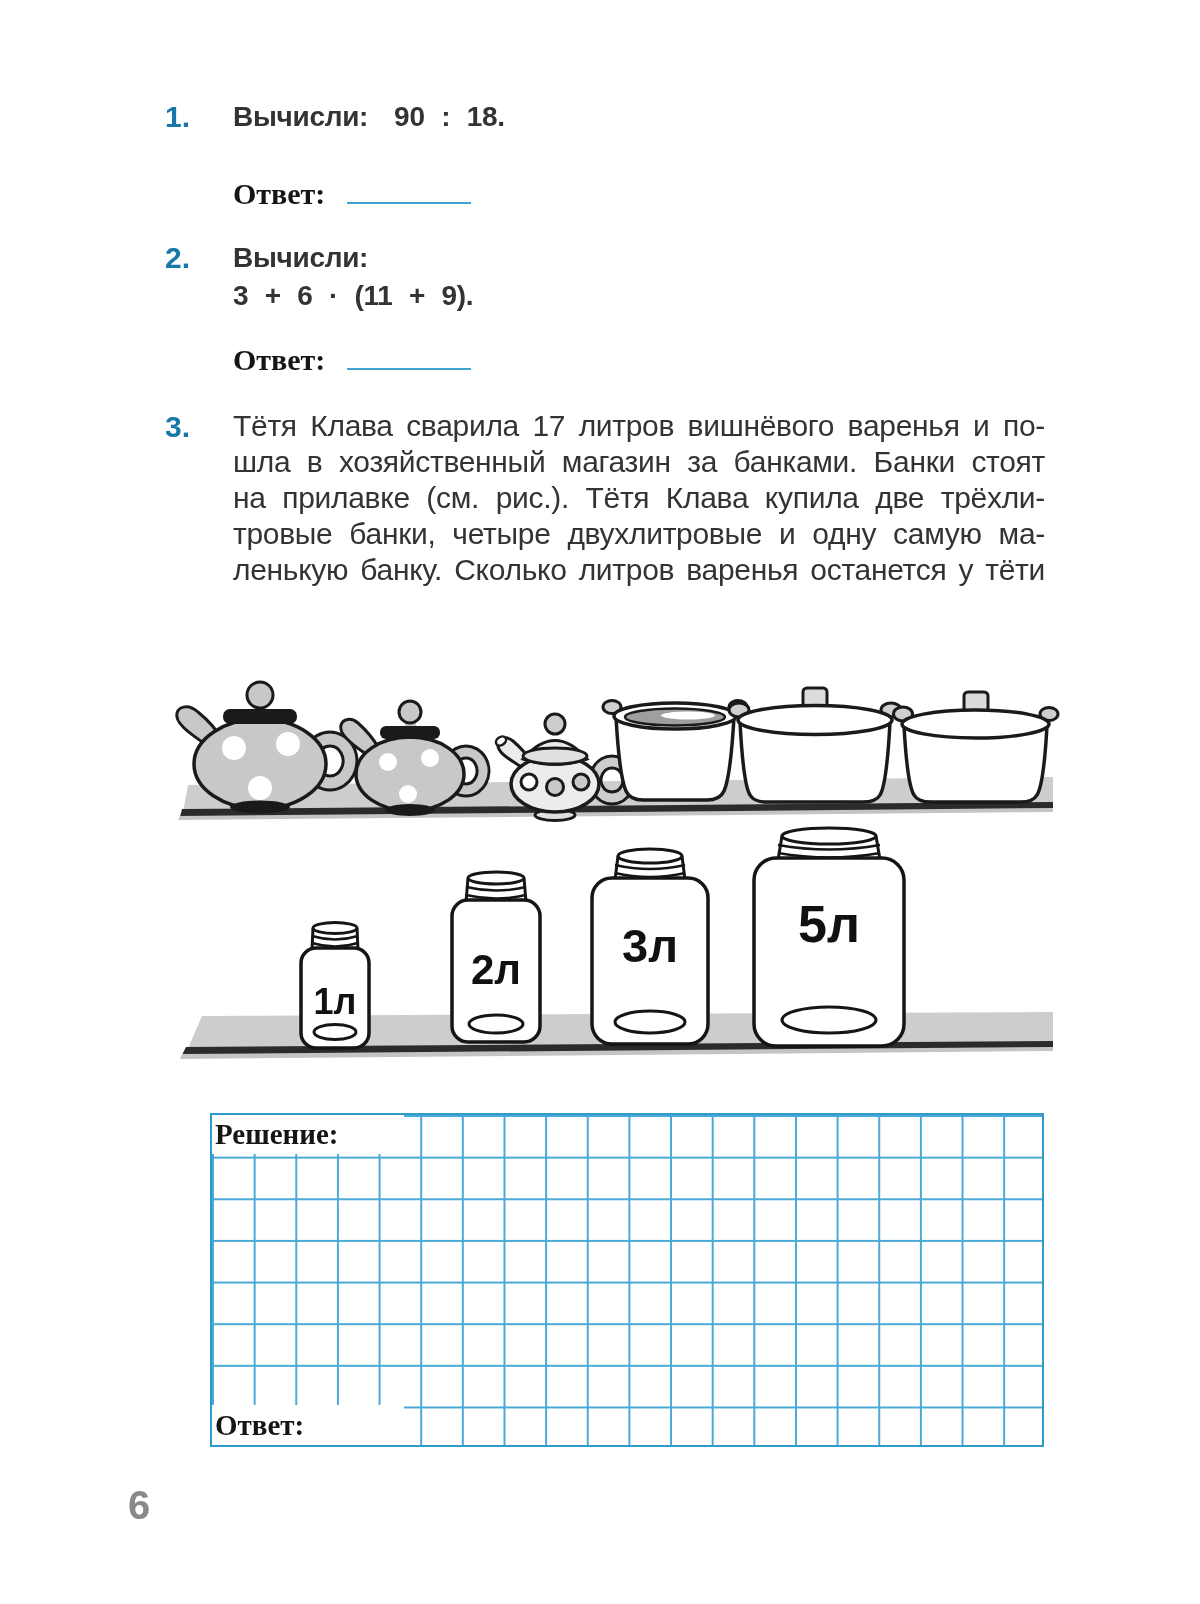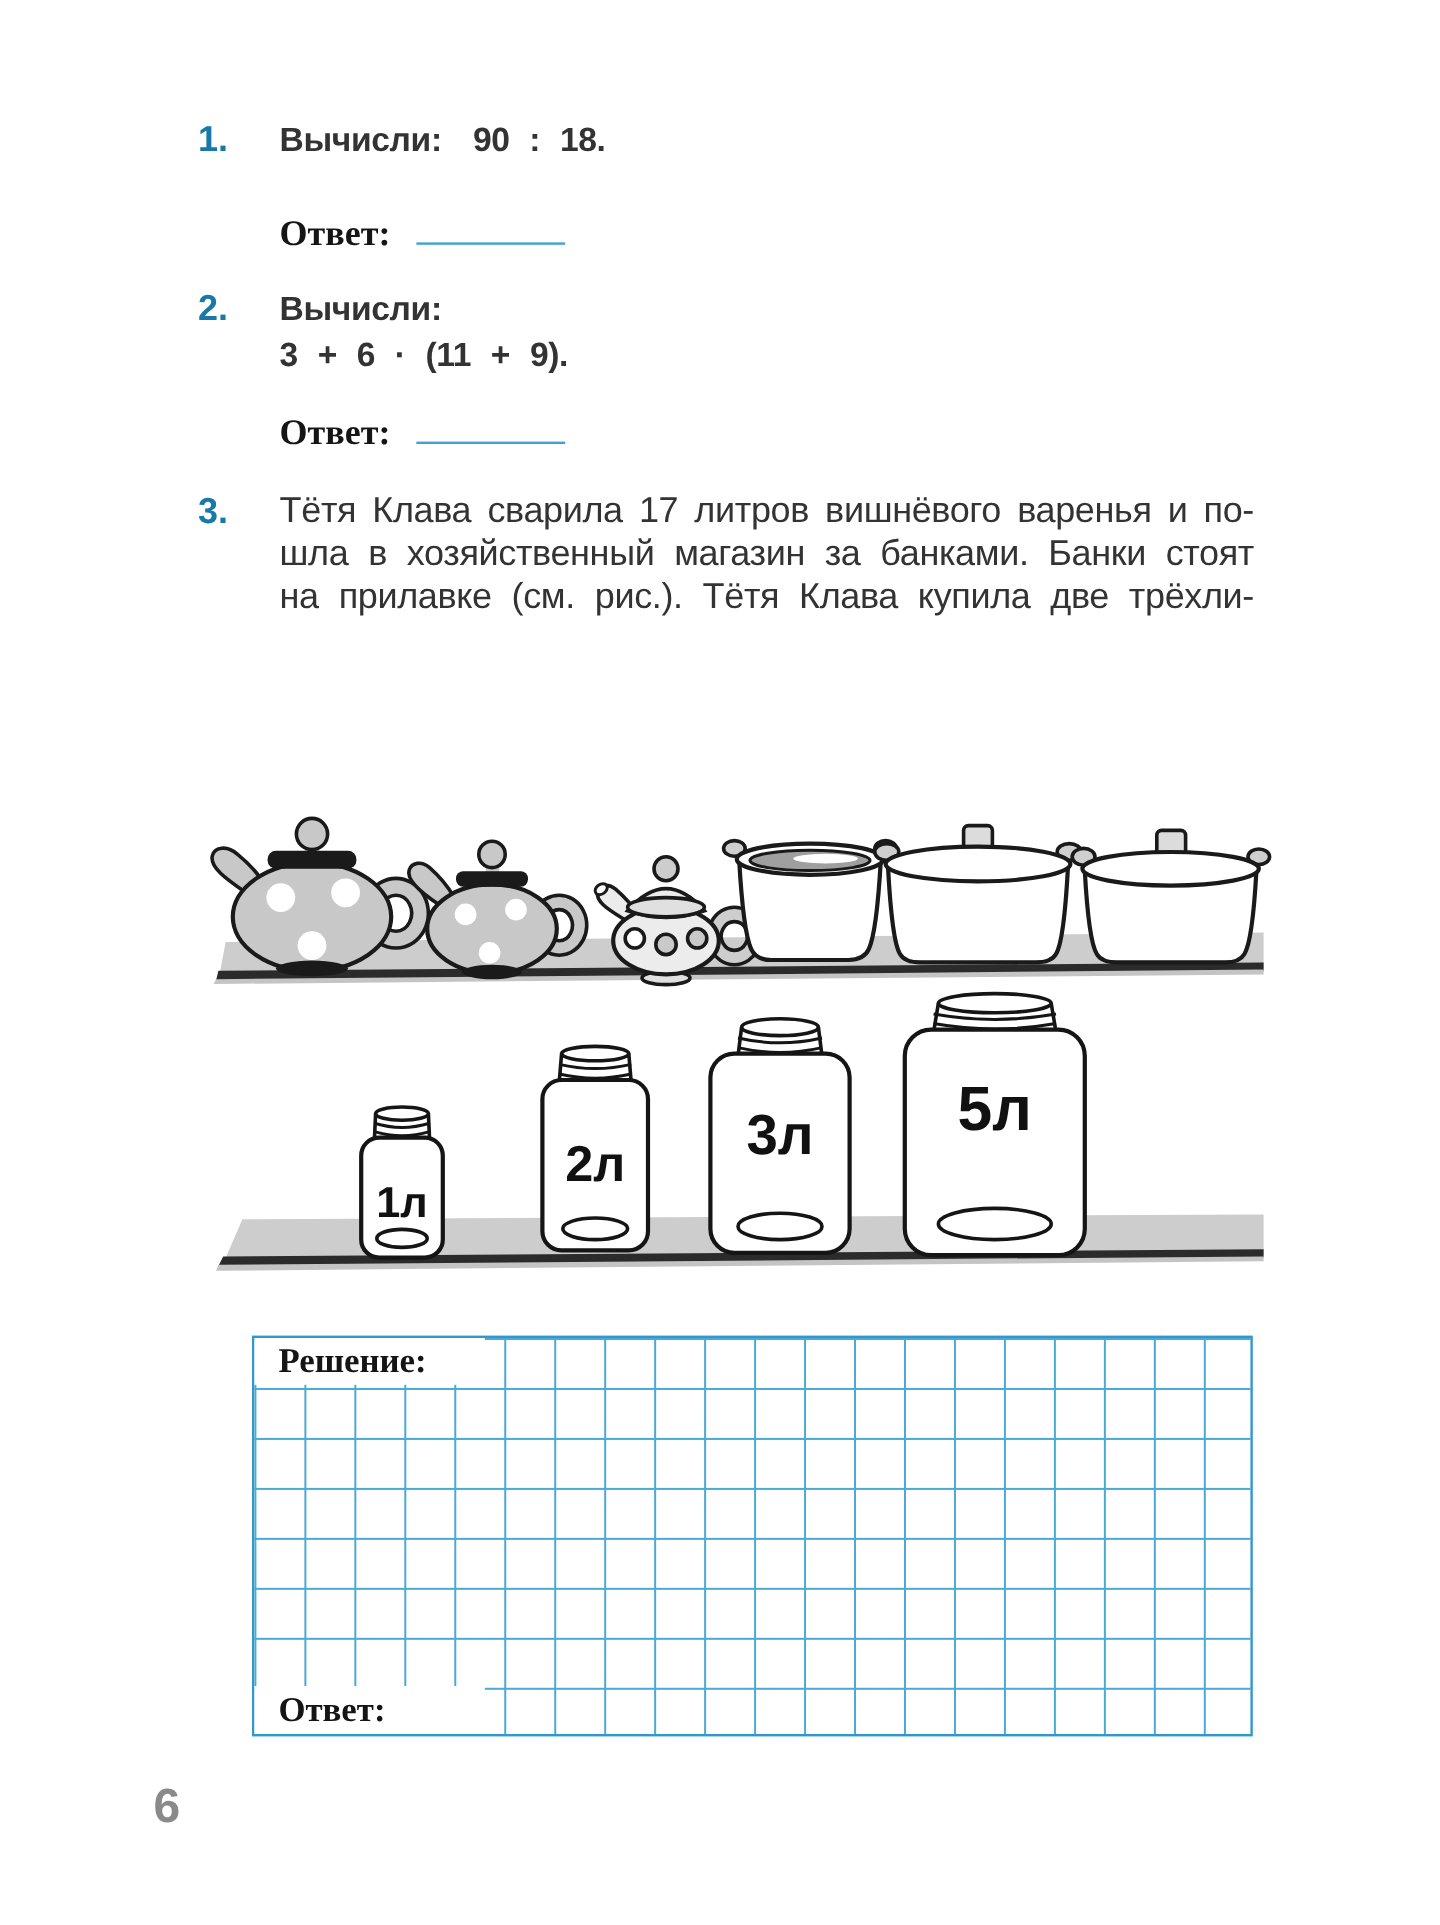--- a/index.html
+++ b/index.html
@@ -31,21 +31,21 @@
   .grid-area{
     left:210px;top:1113px;width:834px;height:334px;
     border:2px solid #2f99c9;box-sizing:border-box;
     background-image:
       linear-gradient(to right,#4aa9d6 1.5px,transparent 1.5px),
       linear-gradient(to bottom,#4aa9d6 1.5px,transparent 1.5px);
     background-size:41.65px 41.65px;
   }
   .grid-label-cell{
     position:absolute;left:0;width:192px;height:39px;background:#ffffff;
-    display:flex;align-items:center;padding-left:20px;box-sizing:border-box;
+    display:flex;align-items:center;padding-left:3px;box-sizing:border-box;
   }
   .grid-label-cell.top{top:0;}
   .grid-label-cell.bottom{bottom:0;height:40px;}
   .grid-label-cell .serif-label{font-size:29px;}
   .page-num{
     font-weight:bold;font-size:40px;color:#8a8a8a;
   }
   svg .ink{stroke:#1a1a1a;}
   svg text.jar-label{
     font-family:"Liberation Sans",sans-serif;font-weight:bold;fill:#111;text-anchor:middle;
@@ -71,20 +71,22 @@
   <div class="abs answer-row" style="left:233px;top:342px;">
     <span class="serif-label">Ответ:</span>
     <span class="answer-blank"></span>
   </div>
 
   <div class="abs task-num" style="left:165px;top:410px;">3.</div>
   <div class="abs para" style="left:233px;top:408px;">
     <div class="p-line">Тётя Клава сварила 17 литров вишнёвого варенья и по-</div>
     <div class="p-line">шла в хозяйственный магазин за банками. Банки стоят</div>
     <div class="p-line">на прилавке (см. рис.). Тётя Клава купила две трёхли-</div>
+    <div class="p-line">тровые банки, четыре двухлитровые и одну самую ма-</div>
+    <div class="p-line">ленькую банку. Сколько литров варенья останется у тёти</div>
   </div>
 
   <svg class="abs" style="left:160px;top:660px;" width="900" height="400" viewBox="0 0 900 400">
 
     <g>
       <polygon points="28,125 893,117 893,150 22,157" fill="#cdcdcd"></polygon>
       <polygon points="22,149 893,142 893,149 20,157" fill="#2b2b2b"></polygon>
       <polygon points="20,156 893,148 893,152 18,160" fill="#c4c4c4"></polygon>
     </g>
 

